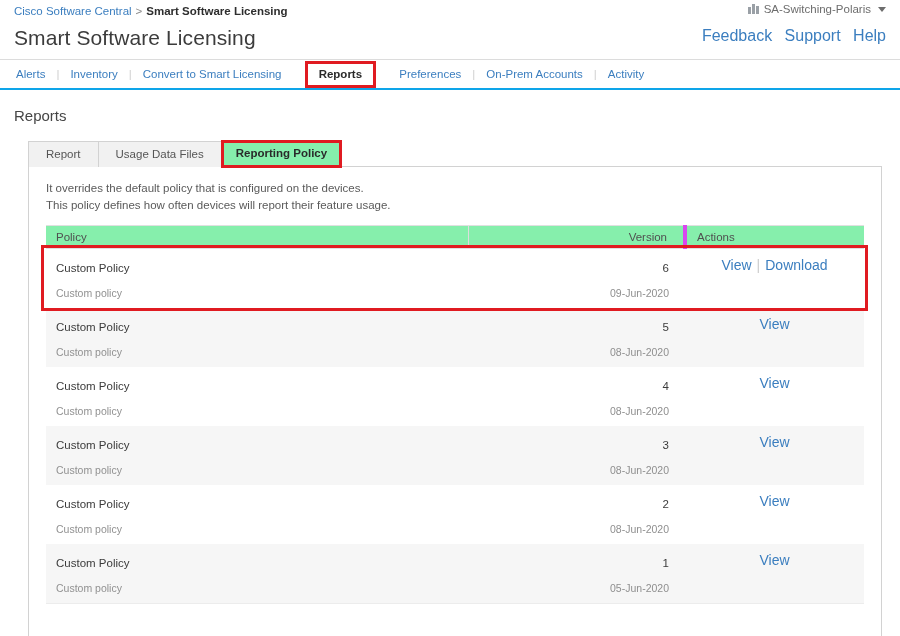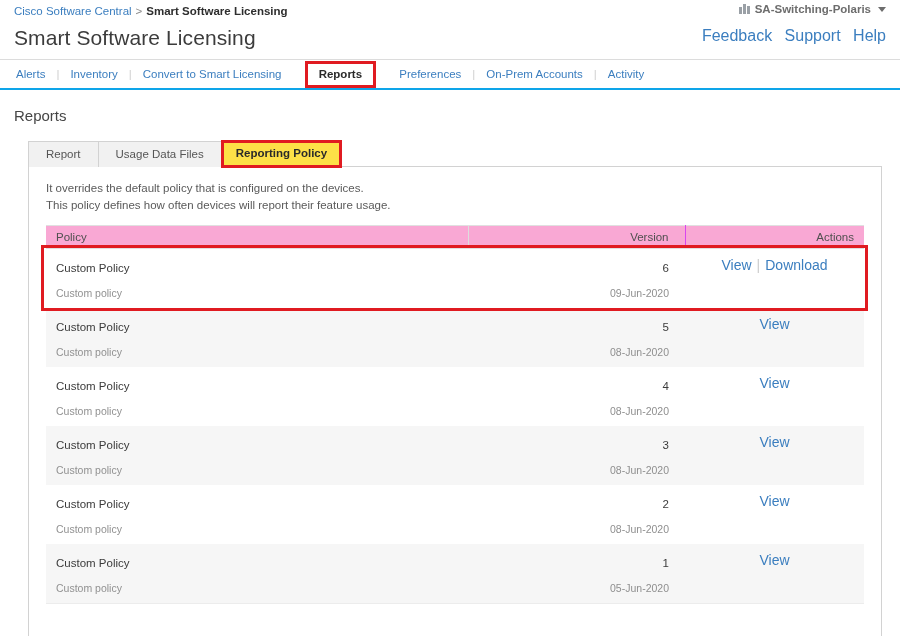--- a/index.html
+++ b/index.html
@@ -48,21 +48,20 @@
     position: absolute;
     right: 14px;
     top: 3px;
     display: flex;
     align-items: center;
     gap: 5px;
     font-size: 11.5px;
     color: #6d6d6d;
     cursor: pointer;
     white-space: nowrap;
-    font-weight: bold;
   }
   .org-icon {
     display: inline-block;
     width: 11px;
     height: 10px;
     position: relative;
   }
   .org-icon i {
     position: absolute;
     bottom: 0;
@@ -170,21 +169,21 @@
     font-size: 11.5px;
     padding: 6px 17px 6px 17px;
     line-height: 13px;
     cursor: pointer;
     margin-right: -1px;
     box-sizing: border-box;
     height: 26px;
   }
   .subtab-hl {
     border: 3px solid #e01b21;
-    background: #fde047;
+    background: #86efac;
     padding: 4px 12px;
     font-size: 11.5px;
     font-weight: bold;
     color: #2a2a2a;
     line-height: 13px;
     box-sizing: border-box;
     height: 28px;
     margin-bottom: -1px;
     margin-right: -1px;
     cursor: pointer;
@@ -209,39 +208,39 @@
     margin-bottom: 11px;
   }
 
   
   .tbl {
     width: 100%;
     border-collapse: collapse;
     table-layout: fixed;
   }
   .tbl thead th {
-    background: #f9a8d4;
+    background: #86efac;
     border-top: 1px solid #e0e0e0;
     border-bottom: 1px solid #e0e0e0;
     font-weight: normal;
     font-size: 11.5px;
     color: #505050;
     height: 23px;
     padding: 0 10px;
     text-align: left;
     box-sizing: border-box;
   }
   .tbl thead th.c-version {
     text-align: right;
     border-left: 1px solid #dddddd;
-    border-right: 1px solid #d946ef;
+    border-right: 4px solid #d946ef;
     padding-right: 16px;
   }
   .tbl thead th.c-actions {
-    text-align: right;
+    text-align: left;
   }
 
   .row-block {
     position: relative;
   }
   .rowgrid {
     display: grid;
     grid-template-columns: 422px 217px 1fr;
     height: 59px;
     box-sizing: border-box;

